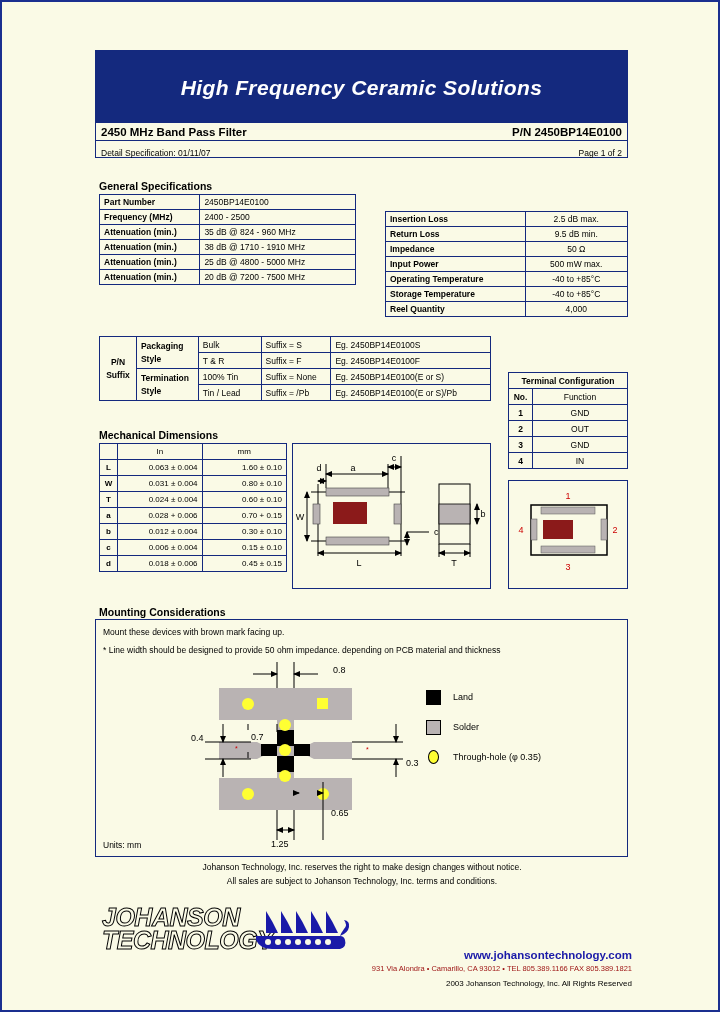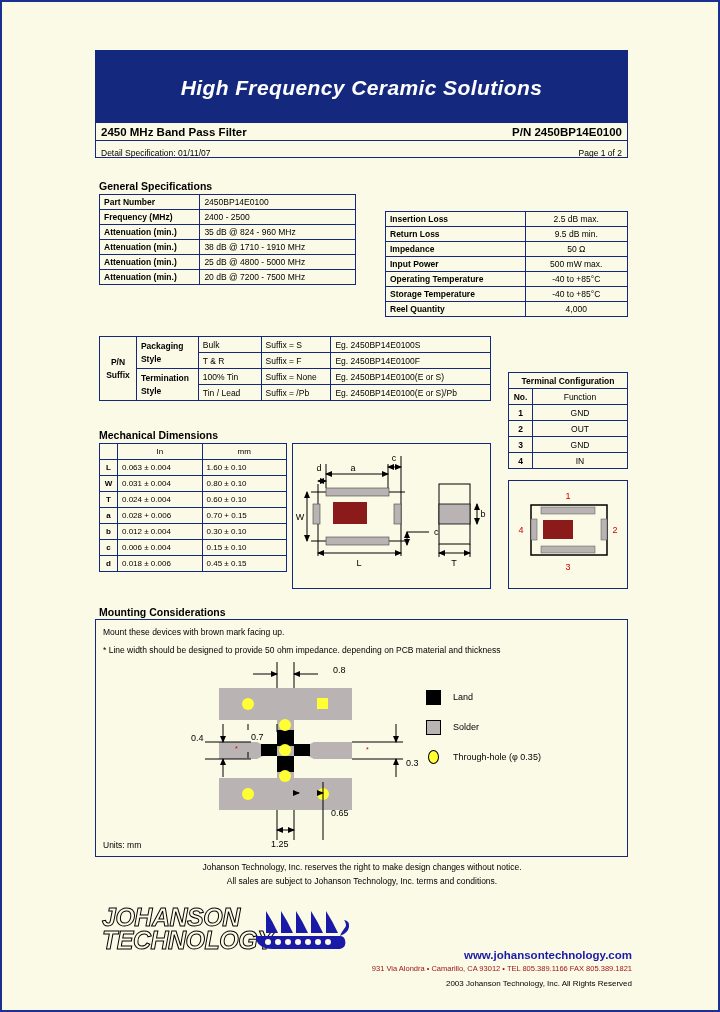--- a/index.html
+++ b/index.html
@@ -91,21 +91,21 @@
   
   #term-cfg { position:absolute; left:506px; top:370px; width:120px; }
   #term-cfg td, #term-cfg th { height:16px; text-align:center; }
   #term-cfg th.hdr { font-weight:bold; font-size:8.5px; }
   #term-cfg td.no { width:24px; font-weight:bold; }
 
   
   #mech-dims { position:absolute; left:97px; top:441px; width:188px; }
   #mech-dims td, #mech-dims th { height:16px; font-size:8px; }
   #mech-dims td.sym { width:18px; font-weight:bold; text-align:center; }
-  #mech-dims td.val { width:85px; text-align:left; }
+  #mech-dims td.val { width:85px; text-align:right; }
   #mech-dims th.hdr { text-align:center; font-weight:normal; }
 
   
   .draw-box {
     position:absolute;
     border:1px solid #14297e;
     background:#fafae6;
   }
   #mech-draw { left:290px; top:441px; width:199px; height:146px; }
   #term-draw { left:506px; top:478px; width:120px; height:109px; }

